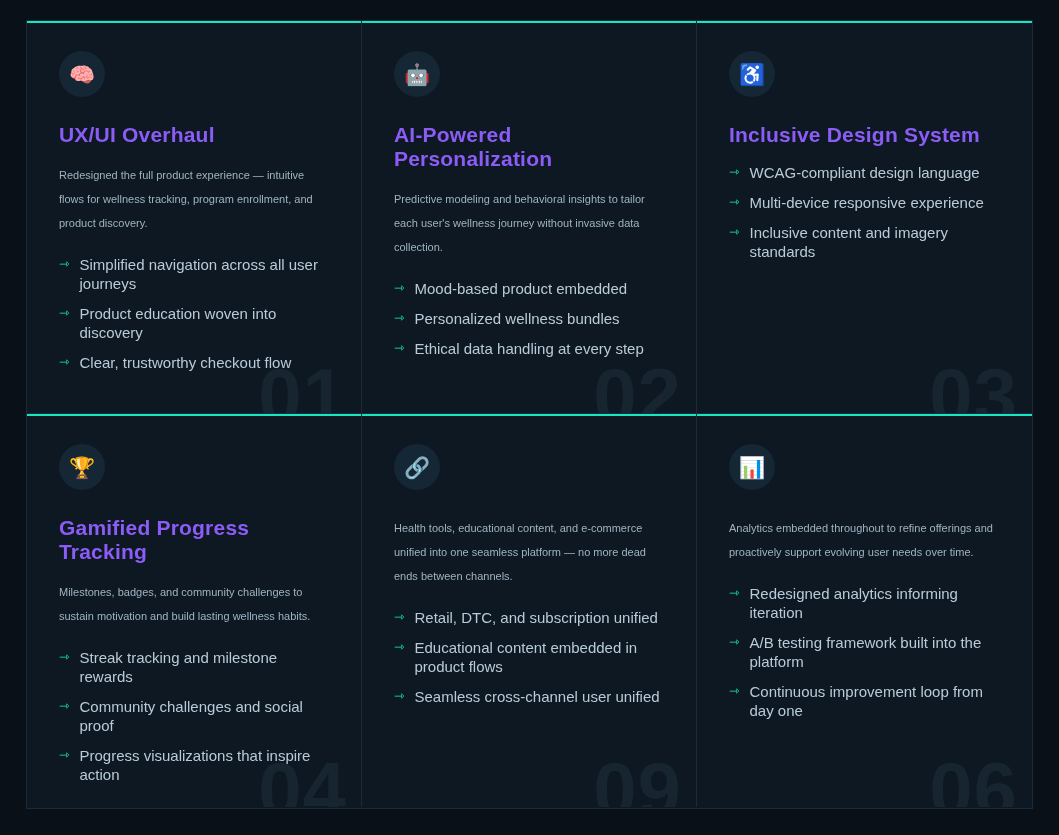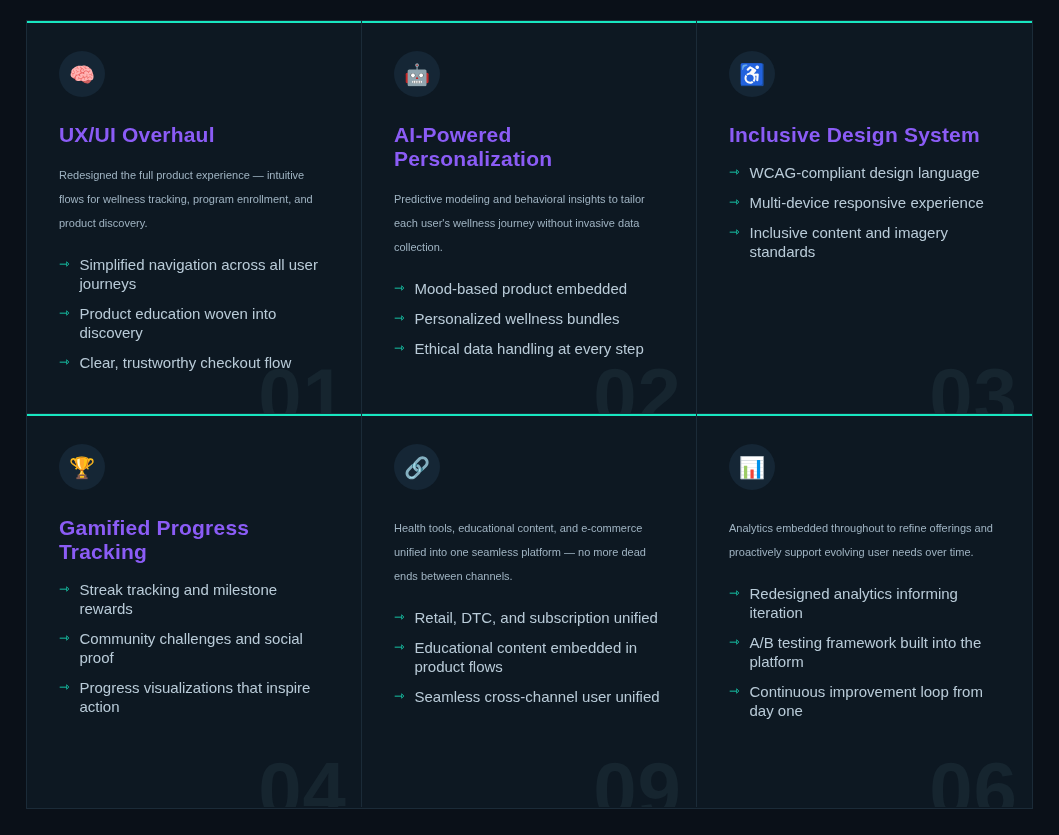--- a/index.html
+++ b/index.html
@@ -163,20 +163,21 @@
           <span class="arrow">⇾</span>
           <span class="bullet-text">Inclusive content and imagery standards</span>
         </li>
       </ul>
       <div class="card-number">03</div>
     </div>
 
     <div class="card row2">
       <div class="icon-badge">🏆</div>
       <div class="card-title">Gamified Progress Tracking</div>
+      <div class="card-desc">Milestones, badges, and community challenges to sustain motivation and build lasting wellness habits.</div>
       <ul class="bullets">
         <li class="bullet">
           <span class="arrow">⇾</span>
           <span class="bullet-text">Streak tracking and milestone rewards</span>
         </li>
         <li class="bullet">
           <span class="arrow">⇾</span>
           <span class="bullet-text">Community challenges and social proof</span>
         </li>
         <li class="bullet">

